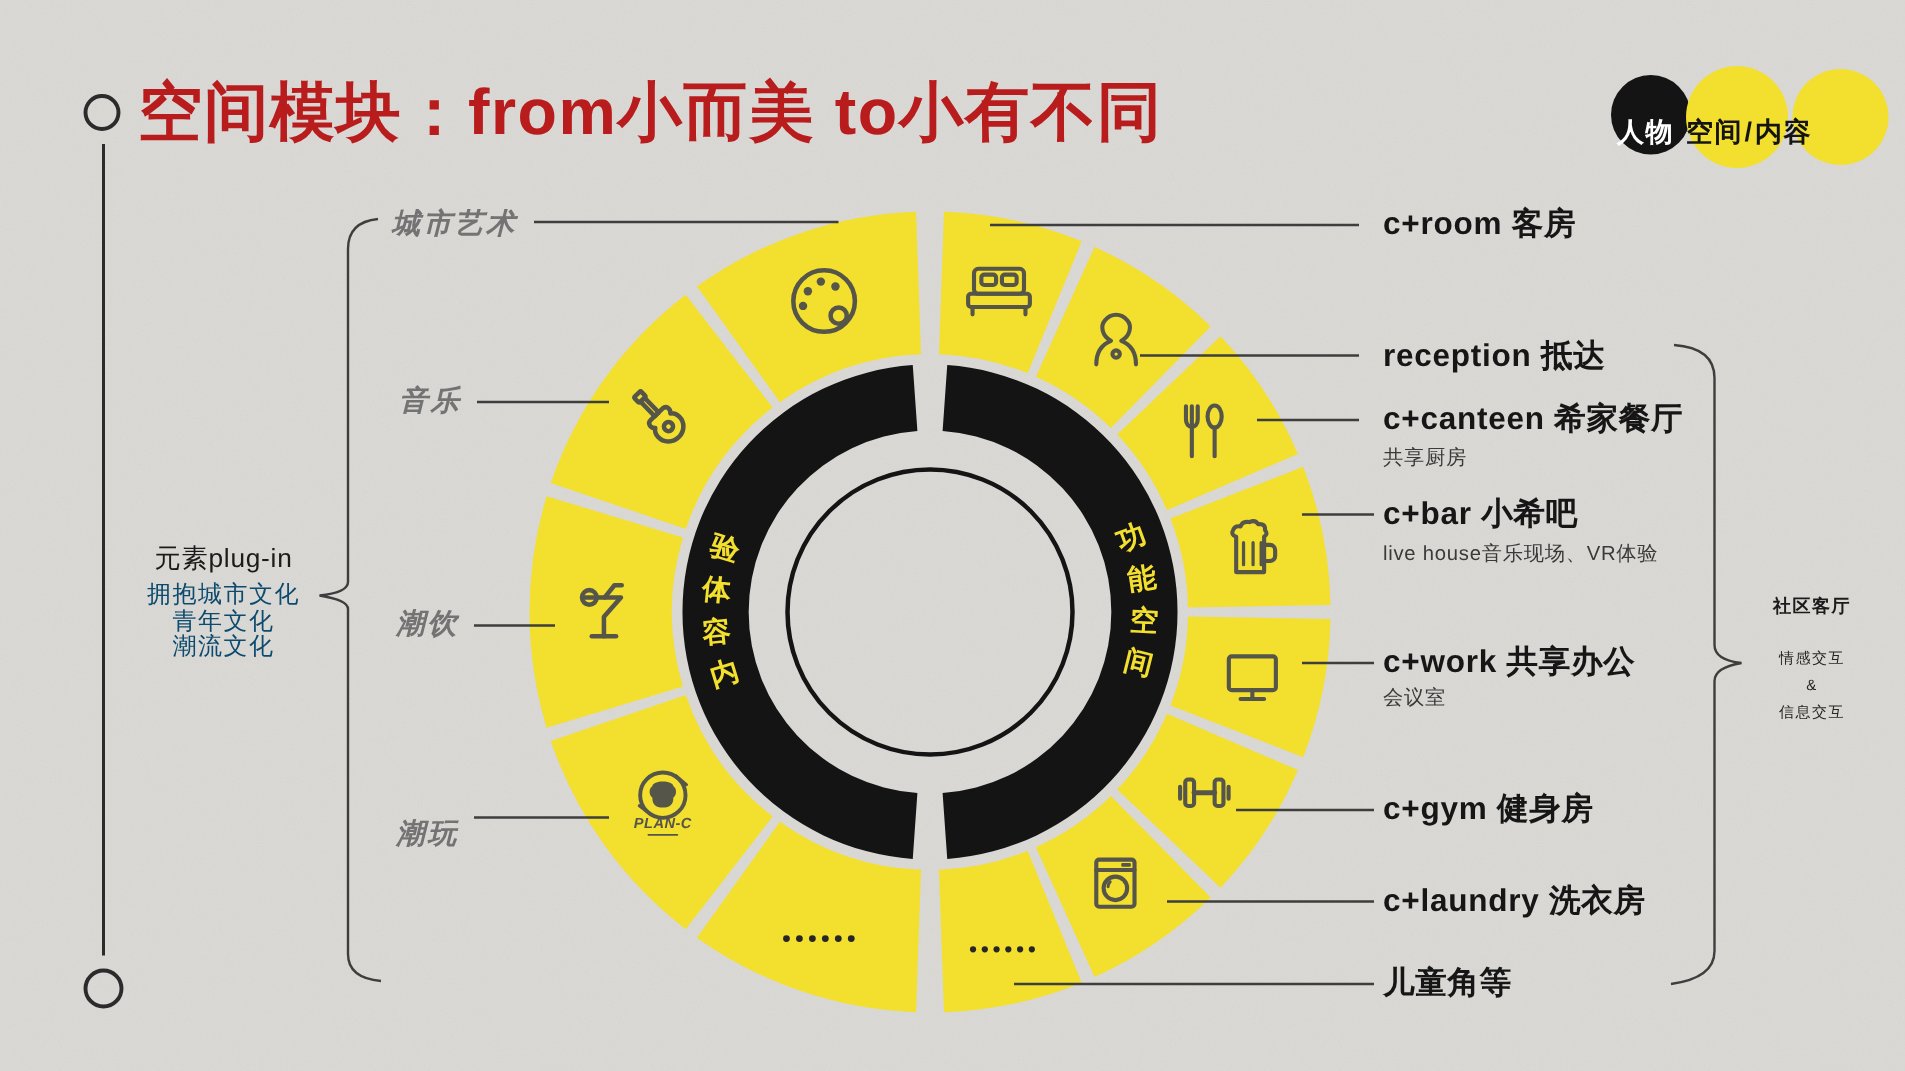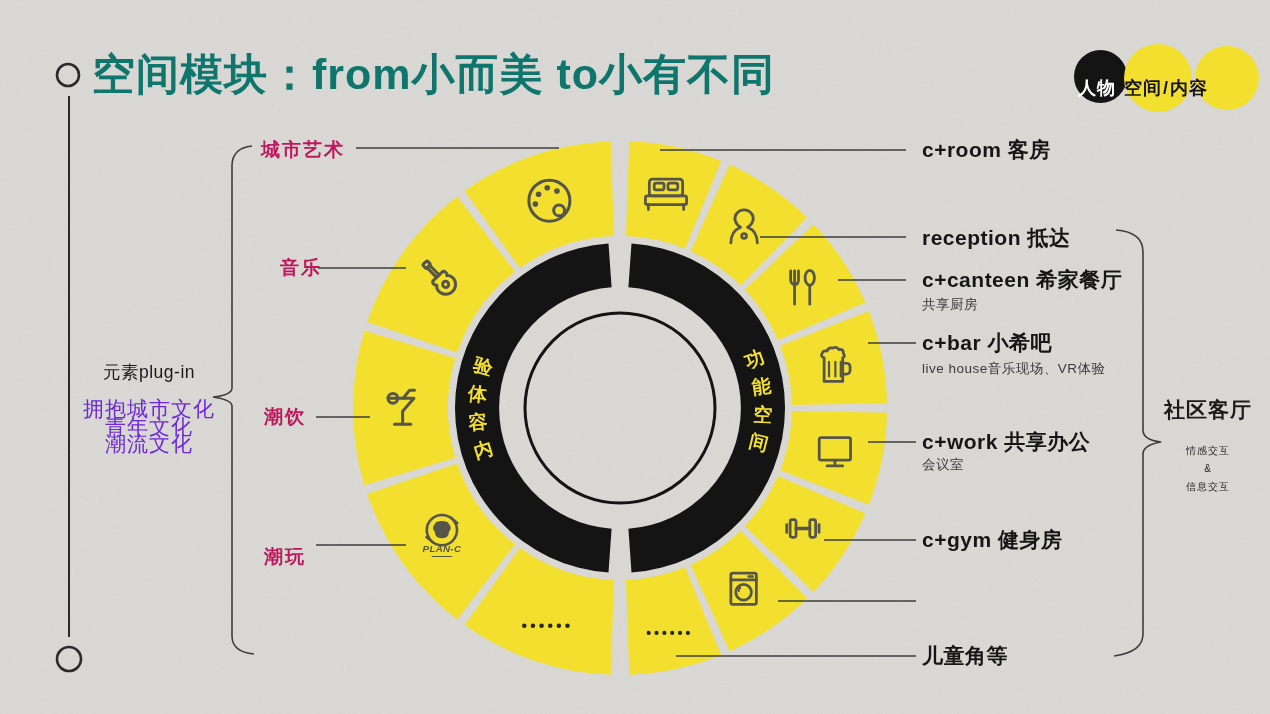--- a/index.html
+++ b/index.html
@@ -11,52 +11,52 @@
     position:relative;
     width:1270px;height:714px;
     background:#E3E2DF;
     overflow:hidden;
   }
   .abs{position:absolute;}
   svg{display:block;}
   
   .title{
     left:92px;top:46px;
-    font-size:43px;font-weight:700;color:#0f766e;
+    font-size:43px;font-weight:700;color:#b91c1c;
     letter-spacing:1px;white-space:nowrap;
   }
   
   .tag-circle{border-radius:50%;}
   .tag-circle.c-black{left:1074px;top:50px;width:53px;height:53px;background:#141414;}
   .tag-circle.c-y1{left:1124px;top:44px;width:68px;height:68px;background:#F3DF2E;}
   .tag-circle.c-y2{left:1195px;top:46px;width:64px;height:64px;background:#F3DF2E;}
   .tag-text{
     left:1078px;top:76px;font-size:18px;font-weight:700;color:#141414;
     white-space:nowrap;z-index:3;letter-spacing:1px;
   }
   .tag-text .white{color:#ffffff;}
   .tag-text .sep{margin:0 1px;}
   
   .side-label{
-    font-size:19px;font-weight:700;color:#be185d;letter-spacing:2px;
-    line-height:22px;white-space:nowrap;
+    font-size:19px;font-weight:700;color:#737373;letter-spacing:2px;
+    line-height:22px;white-space:nowrap;font-style:italic;
   }
   .plugin-block{left:66px;top:360px;width:166px;text-align:center;color:#1b1b1b;}
   .plugin-title{font-size:17.5px;font-weight:400;letter-spacing:0.5px;}
-  .plugin-lines{margin-top:16px;font-size:21px;line-height:17.5px;color:#6d28d9;letter-spacing:1px;}
+  .plugin-lines{margin-top:4px;font-size:16px;line-height:17.5px;color:#0c4a6e;letter-spacing:1px;}
   
   .r-item-title{
     font-size:21px;font-weight:700;color:#161616;letter-spacing:0.5px;
     line-height:24px;white-space:nowrap;
   }
   .r-item-sub{
     font-size:13.5px;color:#3a3a3a;line-height:1.4;letter-spacing:0.5px;
   }
   .community-block{left:1154px;top:396px;width:108px;text-align:center;color:#1b1b1b;}
-  .community-title{font-size:21px;font-weight:700;letter-spacing:1px;}
+  .community-title{font-size:12px;font-weight:700;letter-spacing:1px;}
   .community-lines{margin-top:18px;font-size:10px;line-height:18px;color:#262626;letter-spacing:1px;}
   
   .center-logo{
     left:520px;top:374px;width:200px;text-align:center;
     font-size:41px;font-weight:700;color:#141414;letter-spacing:-1px;
     line-height:1;z-index:2;
   }
   .center-logo .mid-c{position:relative;}
   .center-logo .ore{
     position:absolute;right:-2px;bottom:7px;
@@ -222,21 +222,21 @@
   <div class="abs title">空间模块：from小而美 to小有不同</div>
 
   <div class="abs tag-circle c-black"></div>
   <div class="abs tag-circle c-y1"></div>
   <div class="abs tag-circle c-y2"></div>
   <div class="abs tag-text">
     <span class="white">人物</span><span class="sep">/</span><span>空间</span><span class="sep">/</span><span>内容</span>
   </div>
 
   <div class="abs side-label" style="left:261px;top:139px">城市艺术</div>
-  <div class="abs side-label" style="left:280px;top:257px">音乐</div>
+  <div class="abs side-label" style="left:266px;top:257px">音乐</div>
   <div class="abs side-label" style="left:264px;top:406px">潮饮</div>
   <div class="abs side-label" style="left:264px;top:546px">潮玩</div>
 
   <div class="abs plugin-block">
     <div class="plugin-title">元素plug-in</div>
     <div class="plugin-lines">
       <div>拥抱城市文化</div>
       <div>青年文化</div>
       <div>潮流文化</div>
     </div>
@@ -244,20 +244,21 @@
 
   <div class="abs r-item-title" style="left:922px;top:138px">c+room 客房</div>
   <div class="abs r-item-title" style="left:922px;top:226px">reception 抵达</div>
   <div class="abs r-item-title" style="left:922px;top:268px">c+canteen 希家餐厅</div>
   <div class="abs r-item-sub" style="left:922px;top:296px">共享厨房</div>
   <div class="abs r-item-title" style="left:922px;top:331px">c+bar 小希吧</div>
   <div class="abs r-item-sub" style="left:922px;top:360px">live house音乐现场、VR体验</div>
   <div class="abs r-item-title" style="left:922px;top:430px">c+work 共享办公</div>
   <div class="abs r-item-sub" style="left:922px;top:456px">会议室</div>
   <div class="abs r-item-title" style="left:922px;top:528px">c+gym 健身房</div>
+  <div class="abs r-item-title" style="left:922px;top:589px">c+laundry 洗衣房</div>
   <div class="abs r-item-title" style="left:922px;top:644px">儿童角等</div>
 
   <div class="abs community-block">
     <div class="community-title">社区客厅</div>
     <div class="community-lines">
       <div>情感交互</div>
       <div>&amp;</div>
       <div>信息交互</div>
     </div>
   </div>

